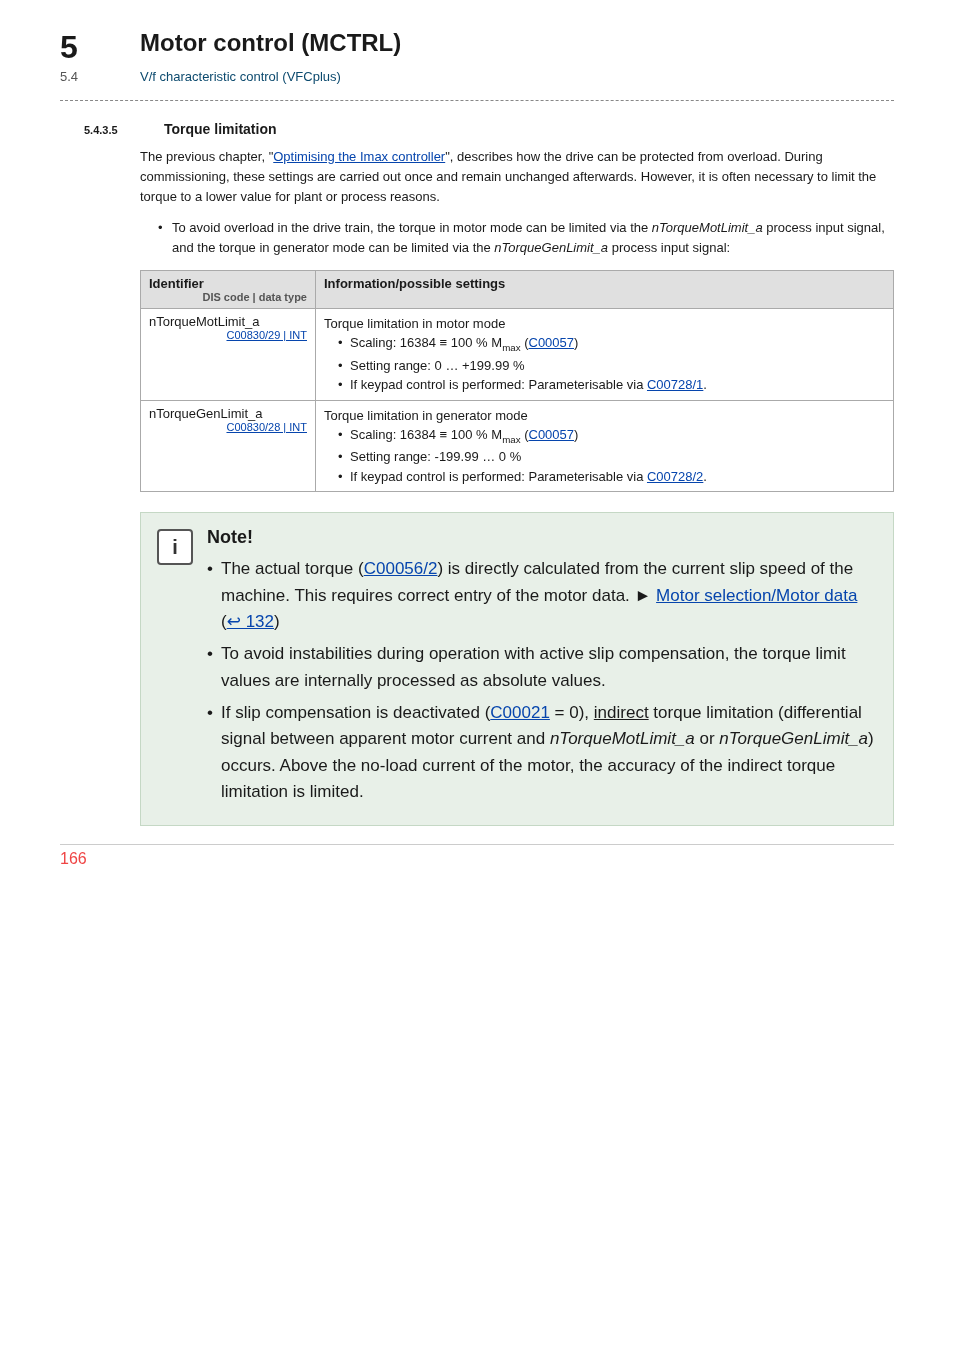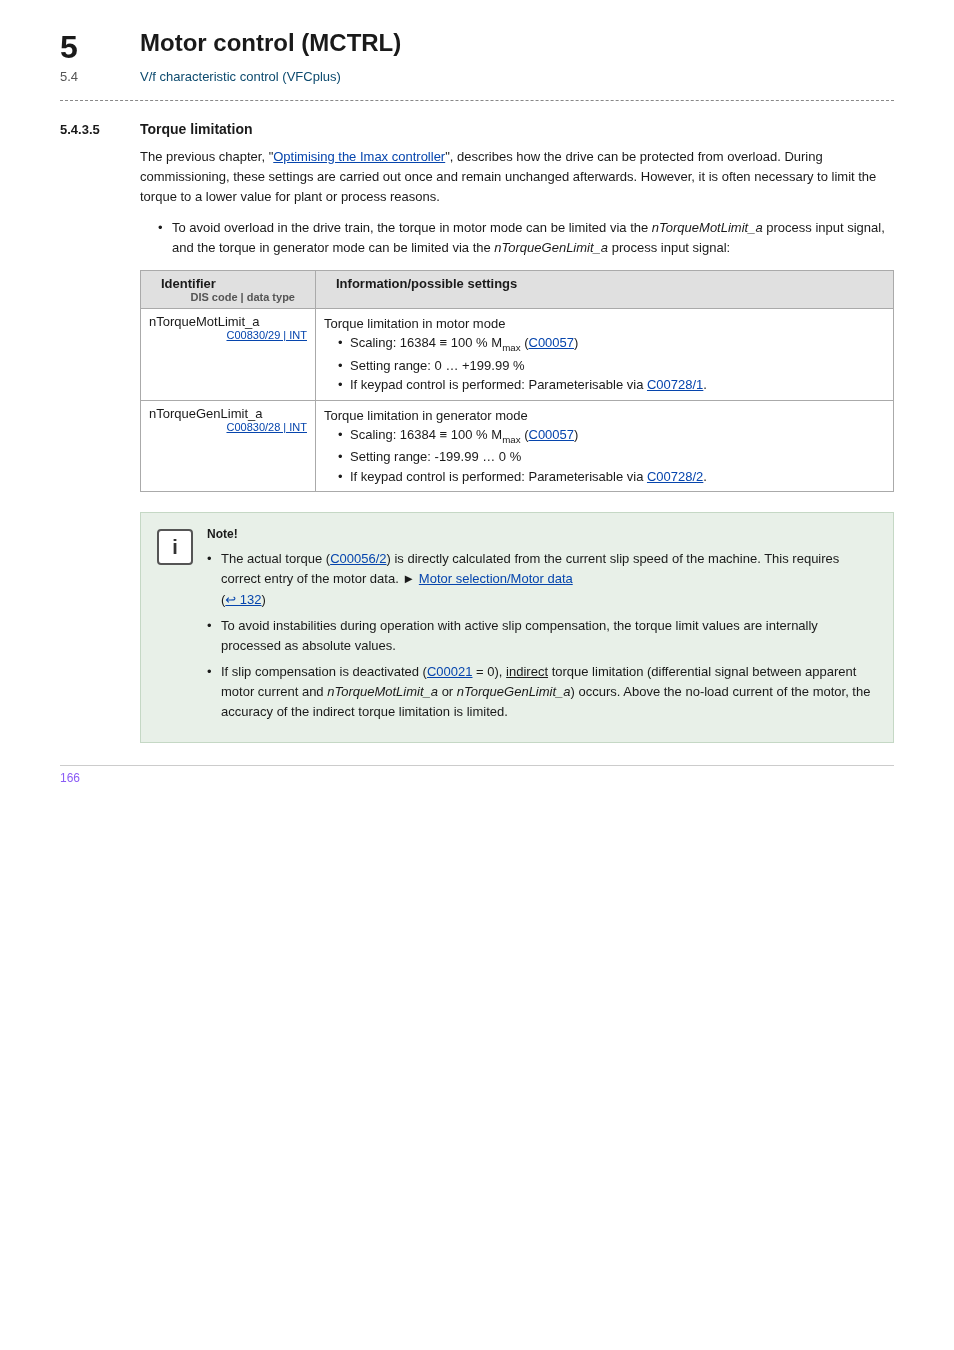--- a/index.html
+++ b/index.html
@@ -51,23 +51,24 @@
       border: none;
       border-top: 1.5px dashed #888;
       margin: 10px 0 20px 0;
     }
     .section-heading {
       display: flex;
       align-items: baseline;
       margin-bottom: 10px;
     }
     .section-num {
-      font-size: 13px;
+      font-size: 11px;
       font-weight: bold;
       min-width: 80px;
+      margin-left: 24px;
     }
     .section-title {
       font-size: 14px;
       font-weight: bold;
     }
     .content-body {
       margin-left: 80px;
     }
     .body-text {
       font-size: 13px;
@@ -101,21 +102,21 @@
     
     .param-table {
       width: 100%;
       border-collapse: collapse;
       margin-bottom: 20px;
       font-size: 13px;
     }
     .param-table th {
       background: #e0e0e0;
       border: 1px solid #aaa;
-      padding: 5px 20px;
+      padding: 5px 8px;
       text-align: left;
       font-weight: bold;
       vertical-align: top;
     }
     .param-table td {
       border: 1px solid #aaa;
       padding: 5px 8px;
       vertical-align: top;
     }
     .param-table .col-id {
@@ -181,51 +182,51 @@
       font-size: 20px;
       font-weight: bold;
       color: #333;
       margin-top: 2px;
     }
     .note-content {
       flex: 1;
     }
     .note-title {
       font-weight: bold;
-      font-size: 12px;
+      font-size: 18px;
       margin-bottom: 8px;
     }
     .note-bullets {
       list-style: none;
       padding: 0;
       margin: 0;
     }
     .note-bullets li {
-      font-size: 13px;
+      font-size: 17px;
       line-height: 1.55;
       position: relative;
       padding-left: 14px;
       margin-bottom: 6px;
     }
     .note-bullets li::before {
       content: "•";
       position: absolute;
       left: 0;
     }
 
     
     .page-footer {
       position: absolute;
       bottom: 18px;
       left: 60px;
       right: 60px;
       display: flex;
       justify-content: space-between;
-      font-size: 12px;
-      color: #8b5cf6;
+      font-size: 16px;
+      color: #ef4444;
       border-top: 1px solid #ccc;
       padding-top: 5px;
     }
 
     sub { font-size: 0.75em; }
   </style>
 </head>
 <body>
 
 <div class="page">

